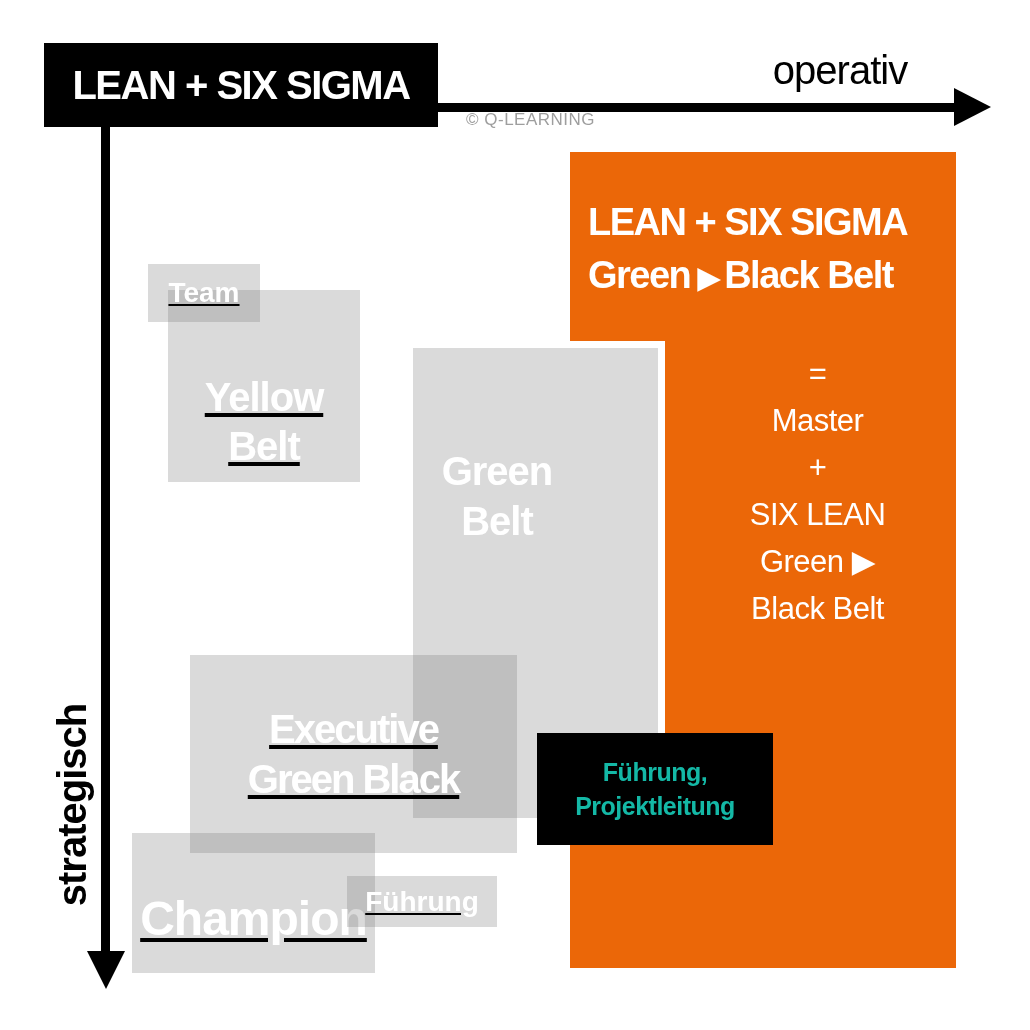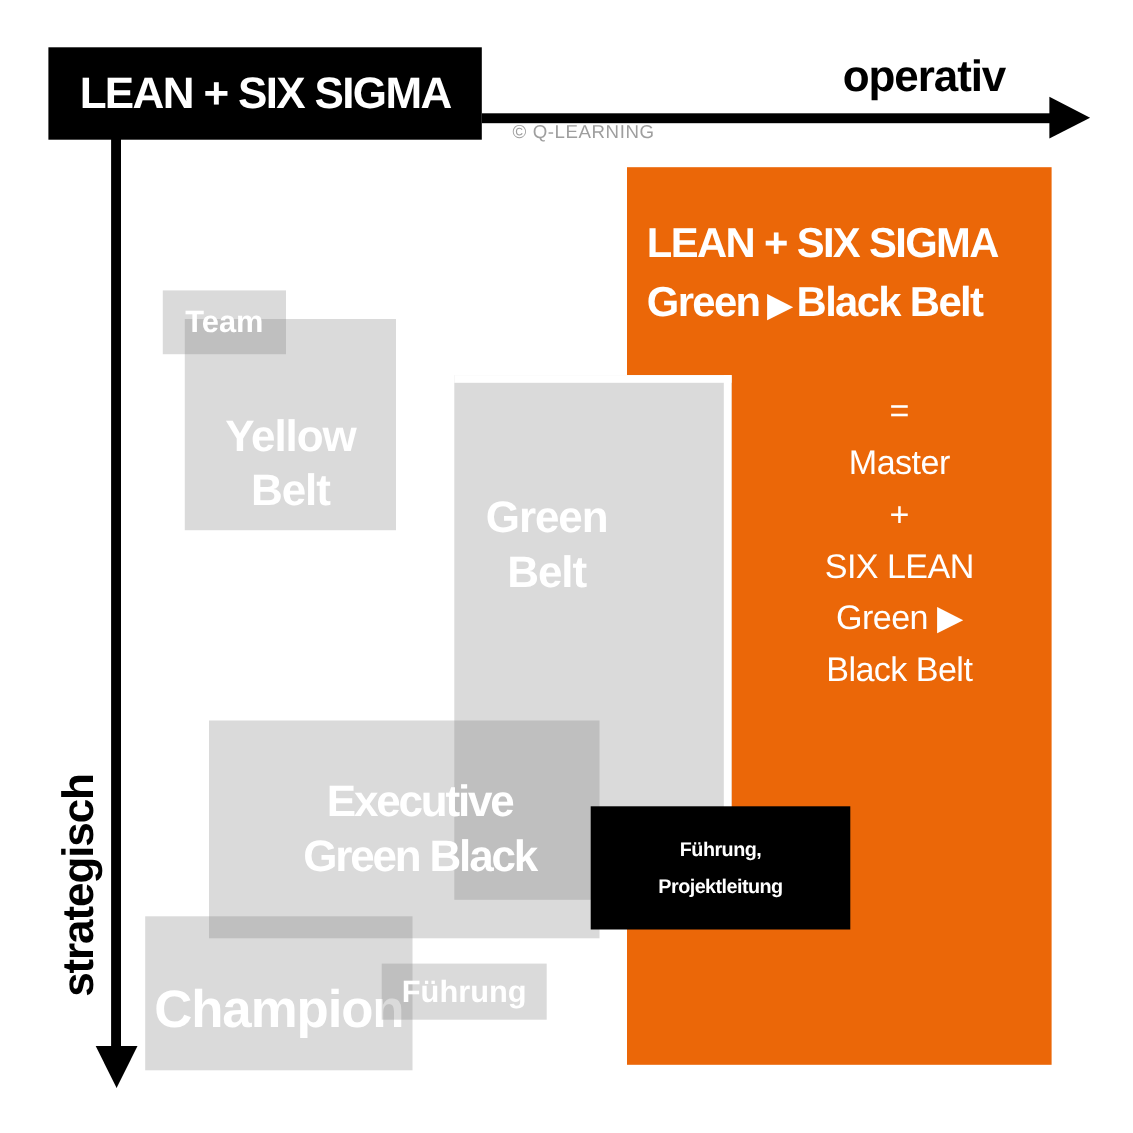--- a/index.html
+++ b/index.html
@@ -8,57 +8,57 @@
     font-family:"Liberation Sans","DejaVu Sans",sans-serif;
   }
   
   .h-line{position:absolute;left:438px;top:103px;width:519px;height:9px;background:#000;}
   .h-arrow{position:absolute;left:954px;top:88px;width:0;height:0;
     border-left:37px solid #000;border-top:19px solid transparent;border-bottom:19px solid transparent;}
   .v-line{position:absolute;left:101px;top:120px;width:9px;height:832px;background:#000;}
   .v-arrow{position:absolute;left:87px;top:951px;width:0;height:0;
     border-top:38px solid #000;border-left:19px solid transparent;border-right:19px solid transparent;}
   .x-label{position:absolute;left:840px;top:70px;transform:translate(-50%,-50%);
-    font-size:40px;font-weight:bold;color:#000;letter-spacing:-1px;white-space:nowrap;}
+    font-size:40px;font-weight:normal;color:#000;letter-spacing:-1px;white-space:nowrap;}
   .y-label{position:absolute;left:72px;top:805px;transform:translate(-50%,-50%) rotate(-90deg);
     font-size:40px;font-weight:bold;color:#000;letter-spacing:-1px;white-space:nowrap;}
   
   .title-box{position:absolute;left:44px;top:43px;width:394px;height:84px;background:#000;
     display:flex;align-items:center;justify-content:center;}
   .title-box span{color:#fff;font-size:40px;font-weight:bold;letter-spacing:-1.5px;white-space:nowrap;}
   .copyright{position:absolute;left:454px;top:110px;font-size:17px;color:#9e9e9e;letter-spacing:.5px;margin-left:12px;}
   
   .orange-box{position:absolute;left:570px;top:152px;width:386px;height:816px;background:#EB6708;}
   .o-heading{position:absolute;left:18px;top:44px;color:#fff;font-weight:bold;
     font-size:38px;line-height:53px;letter-spacing:-1.5px;white-space:nowrap;}
   .o-heading .tri{font-size:31px;letter-spacing:0;margin:0 3px 0 7px;}
   .o-eq{position:absolute;left:105px;top:198px;width:285px;text-align:center;color:#fff;
     font-size:31px;line-height:47px;letter-spacing:-.5px;}
   
-  .gbox{position:absolute;background:rgba(128,128,128,0.29);}
+  .gbox{position:absolute;background:rgba(128,128,128,0.29);text-decoration:underline;}
   .glabel{color:#fff;font-weight:bold;text-align:center;}
   .team-box{left:148px;top:264px;width:112px;height:58px;display:flex;align-items:center;justify-content:center;}
   .team-box .glabel{font-size:28px;}
   .yellow-box{left:168px;top:290px;width:192px;height:192px;display:flex;align-items:center;justify-content:center;
     box-sizing:border-box;padding-top:24px;}
   .yellow-box .glabel{font-size:40px;line-height:49px;letter-spacing:-1px;margin-top:47px;}
   .green-box{position:absolute;left:413px;top:341px;width:252px;height:477px;background:#DADADA;
     box-sizing:border-box;border-top:7px solid #fff;border-right:7px solid #fff;}
   .green-box .glabel{position:absolute;left:0;top:98px;width:168px;font-size:40px;line-height:50px;letter-spacing:-1px;}
-  .exec-box{left:190px;top:655px;width:327px;height:198px;display:flex;align-items:center;justify-content:center;padding-left:28px;}
+  .exec-box{left:190px;top:655px;width:327px;height:198px;display:flex;align-items:center;justify-content:center;}
   .exec-box .glabel{font-size:40px;line-height:50px;letter-spacing:-2px;}
   .champion-box{left:132px;top:833px;width:243px;height:140px;display:flex;align-items:center;justify-content:center;
     box-sizing:border-box;padding-top:30px;}
   .champion-box .glabel{font-size:48px;letter-spacing:-1px;}
   .fuehrung-box{left:347px;top:876px;width:150px;height:51px;display:flex;align-items:center;justify-content:center;}
   .fuehrung-box .glabel{font-size:28px;}
   
   .black-tag{position:absolute;left:537px;top:733px;width:236px;height:112px;background:#000;
     display:flex;flex-direction:column;align-items:center;justify-content:center;}
-  .black-tag .tlabel{color:#ffffff;font-weight:bold;font-size:18px;line-height:34px;text-align:center;letter-spacing:-.5px;}
+  .black-tag .tlabel{color:#14b8a6;font-weight:bold;font-size:25px;line-height:34px;text-align:center;letter-spacing:-.5px;}
 </style>
 </head>
 <body>
 
 <div class="canvas">
 
   <div class="h-line"></div>
   <div class="h-arrow"></div>
   <div class="v-line"></div>
   <div class="v-arrow"></div>

